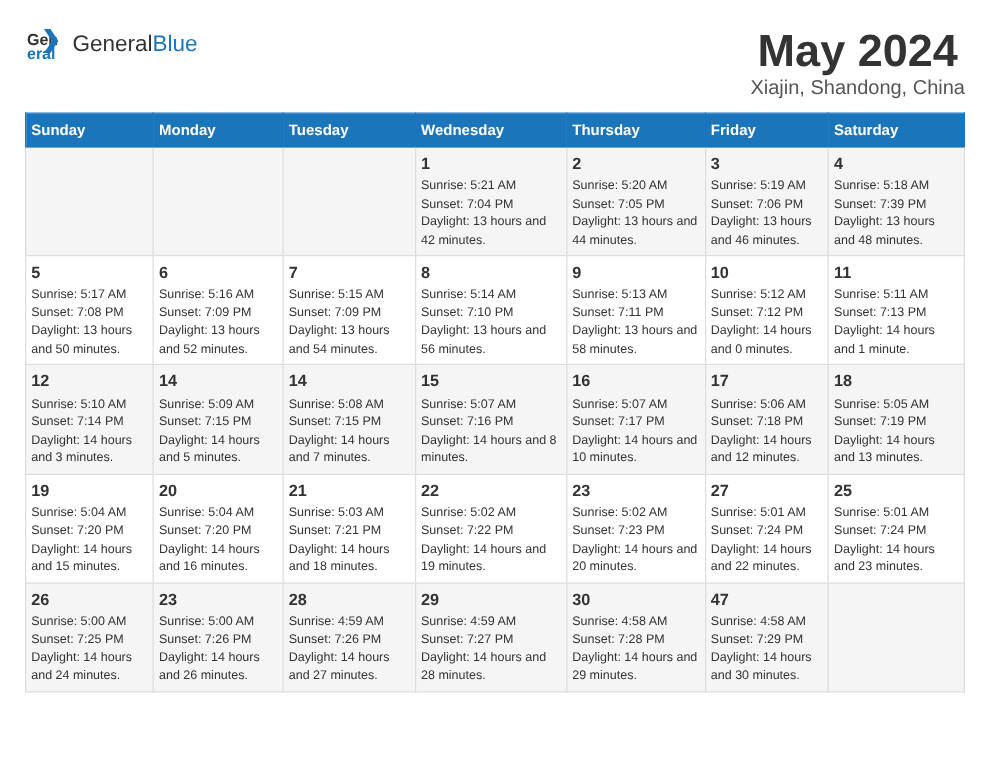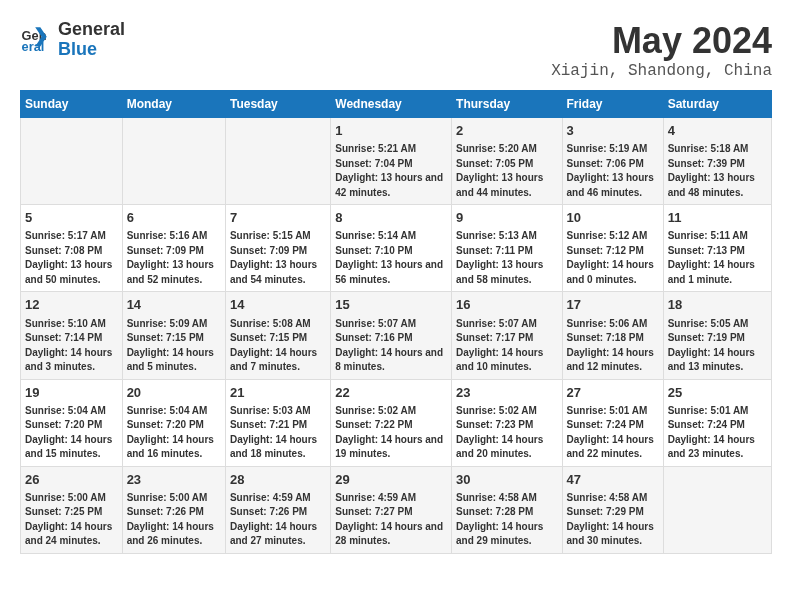--- a/index.html
+++ b/index.html
@@ -16,43 +16,41 @@
       align-items: flex-start;
       margin-bottom: 10px;
     }
     .logo {
       display: flex;
       align-items: center;
       gap: 6px;
     }
     .logo-text {
       display: flex;
-      flex-direction: column;
       font-size: 18px;
-      font-weight: bold;
+      font-weight: normal;
       line-height: 1.1;
     }
     .logo-text span:first-child { color: #333; }
     .logo-text span:last-child { color: #1a75bb; }
     .logo-icon {
       width: 32px;
       height: 32px;
     }
     .title-block {
-      text-align: right;
+      text-align: center;
     }
     .main-title {
       font-size: 36px;
       font-weight: bold;
       color: #333;
     }
     .subtitle {
       font-size: 16px;
       color: #555;
-      font-family: Liberation Mono, monospace;
     }
     table {
       width: 100%;
       border-collapse: collapse;
       font-size: 11px;
     }
     thead tr {
       background: #1a75bb;
       color: #fff;
     }
@@ -82,21 +80,20 @@
     .day-num {
       font-size: 13px;
       font-weight: bold;
       display: block;
       margin-bottom: 2px;
     }
     .day-info {
       font-size: 10px;
       color: #333;
       line-height: 1.45;
-      font-weight: bold;
     }
   </style>
 </head>
 <body>
 
 <div class="header">
   <div class="logo">
     <svg class="logo-icon" viewBox="0 0 40 40" xmlns="http://www.w3.org/2000/svg">
       <text x="2" y="20" font-size="16" font-weight="bold" fill="#333">Gen</text>
       <text x="2" y="34" font-size="16" font-weight="bold" fill="#1a75bb">eral</text>

